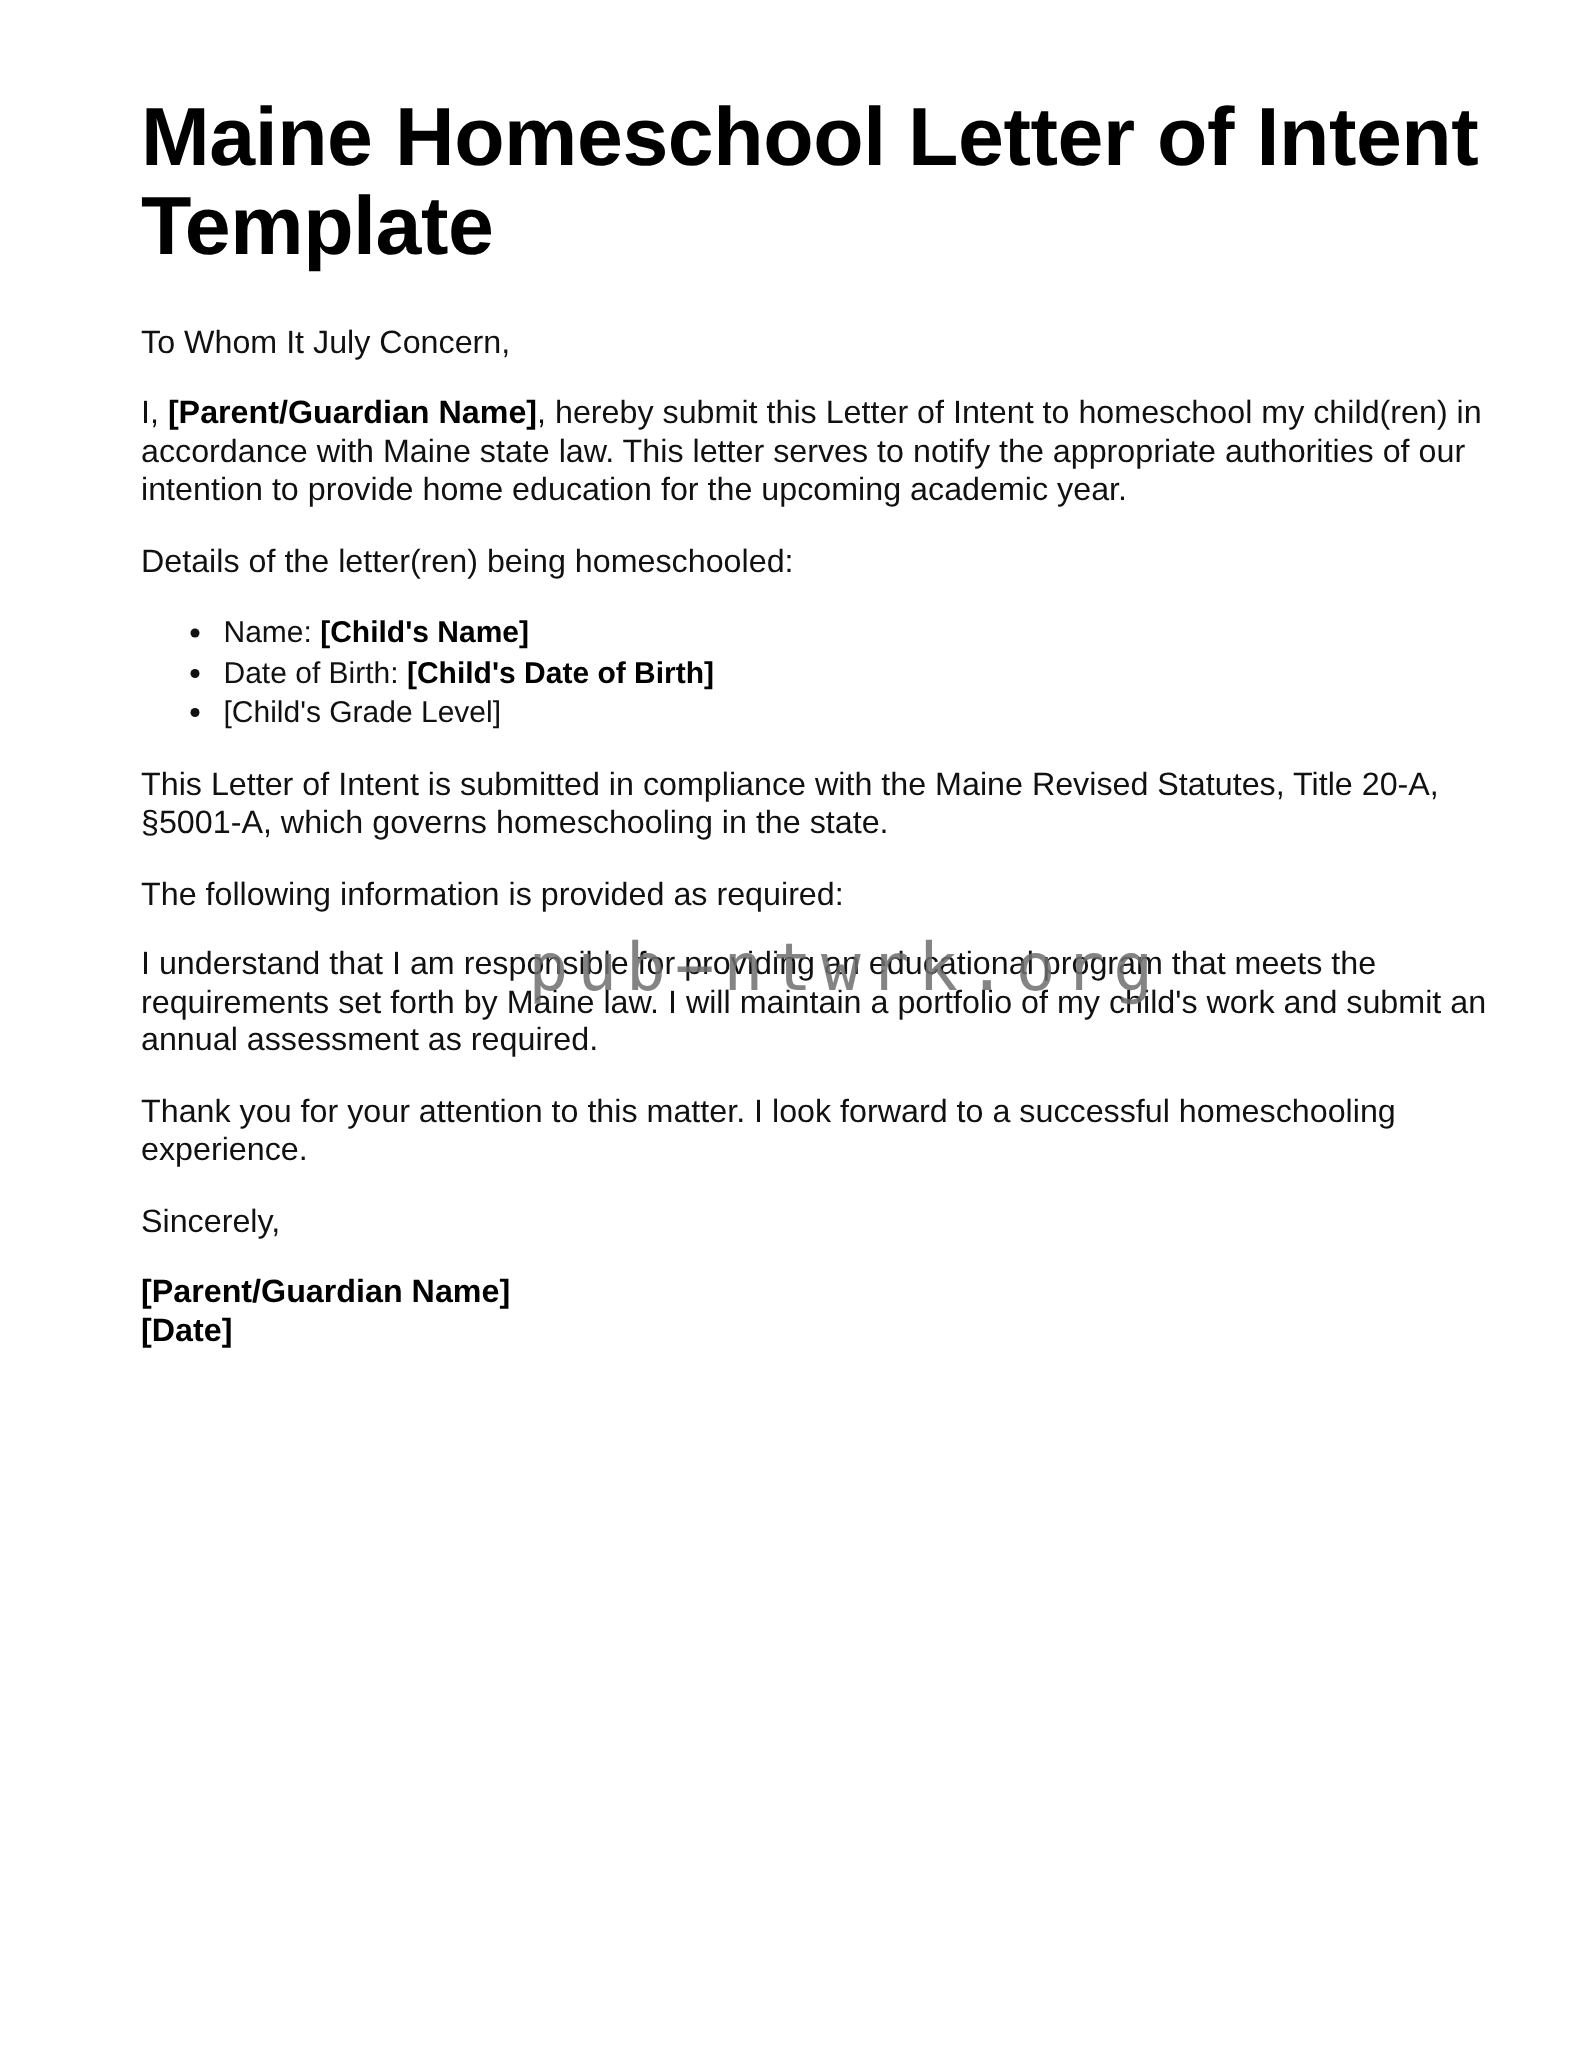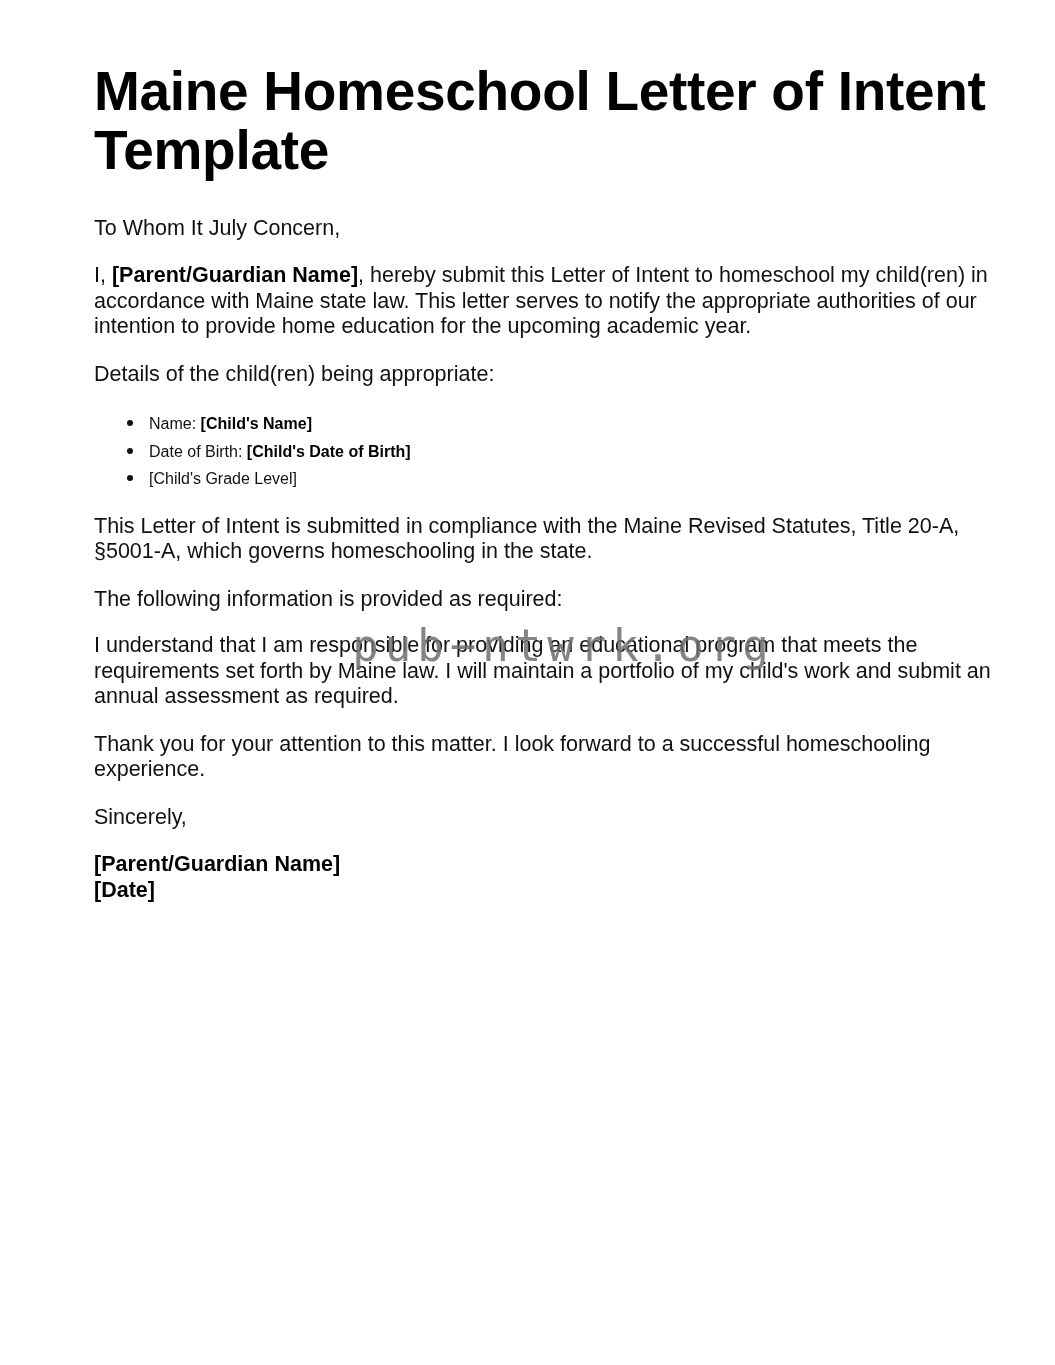--- a/index.html
+++ b/index.html
@@ -51,21 +51,21 @@
     margin: 0 0 22px 0;
     padding: 0 0 0 52px;
     list-style: disc;
   }
   ol.doc-list {
     margin: 0 0 16px 0;
     padding: 0 0 0 55px;
     list-style: decimal;
   }
   ul.doc-list li, ol.doc-list li {
-    font-size: 16px;
+    font-size: 20px;
     line-height: 25.5px;
     color: #111;
     margin: 0;
     padding-left: 3px;
   }
   ul.doc-list li::marker {
     font-size: 21px;
   }
   .signoff {
     font-size: 21.5px;
@@ -99,21 +99,21 @@
 <div class="page">
 
   <div class="content">
 
     <h1 class="doc-title">Maine Homeschool Letter of Intent Template</h1>
 
     <p class="para">To Whom It July Concern,</p>
 
     <p class="para"><span>I, </span><strong class="ph">[Parent/Guardian Name]</strong><span>, hereby submit this Letter of Intent to homeschool my child(ren) in accordance with Maine state law. This letter serves to notify the appropriate authorities of our intention to provide home education for the upcoming academic year.</span></p>
 
-    <p class="para">Details of the child(ren) being appropriate:</p>
+    <p class="para">Details of the letter(ren) being homeschooled:</p>
 
     <ul class="doc-list">
       <li><span>Name: </span><strong class="ph">[Child's Name]</strong></li>
       <li><span>Date of Birth: </span><strong class="ph">[Child's Date of Birth]</strong></li>
       <li><span>[Child's Grade Level]</span></li>
     </ul>
 
     <p class="para">This Letter of Intent is submitted in compliance with the Maine Revised Statutes, Title 20-A, §5001-A, which governs homeschooling in the state.</p>
 
     <p class="para tight">The following information is provided as required:</p>

